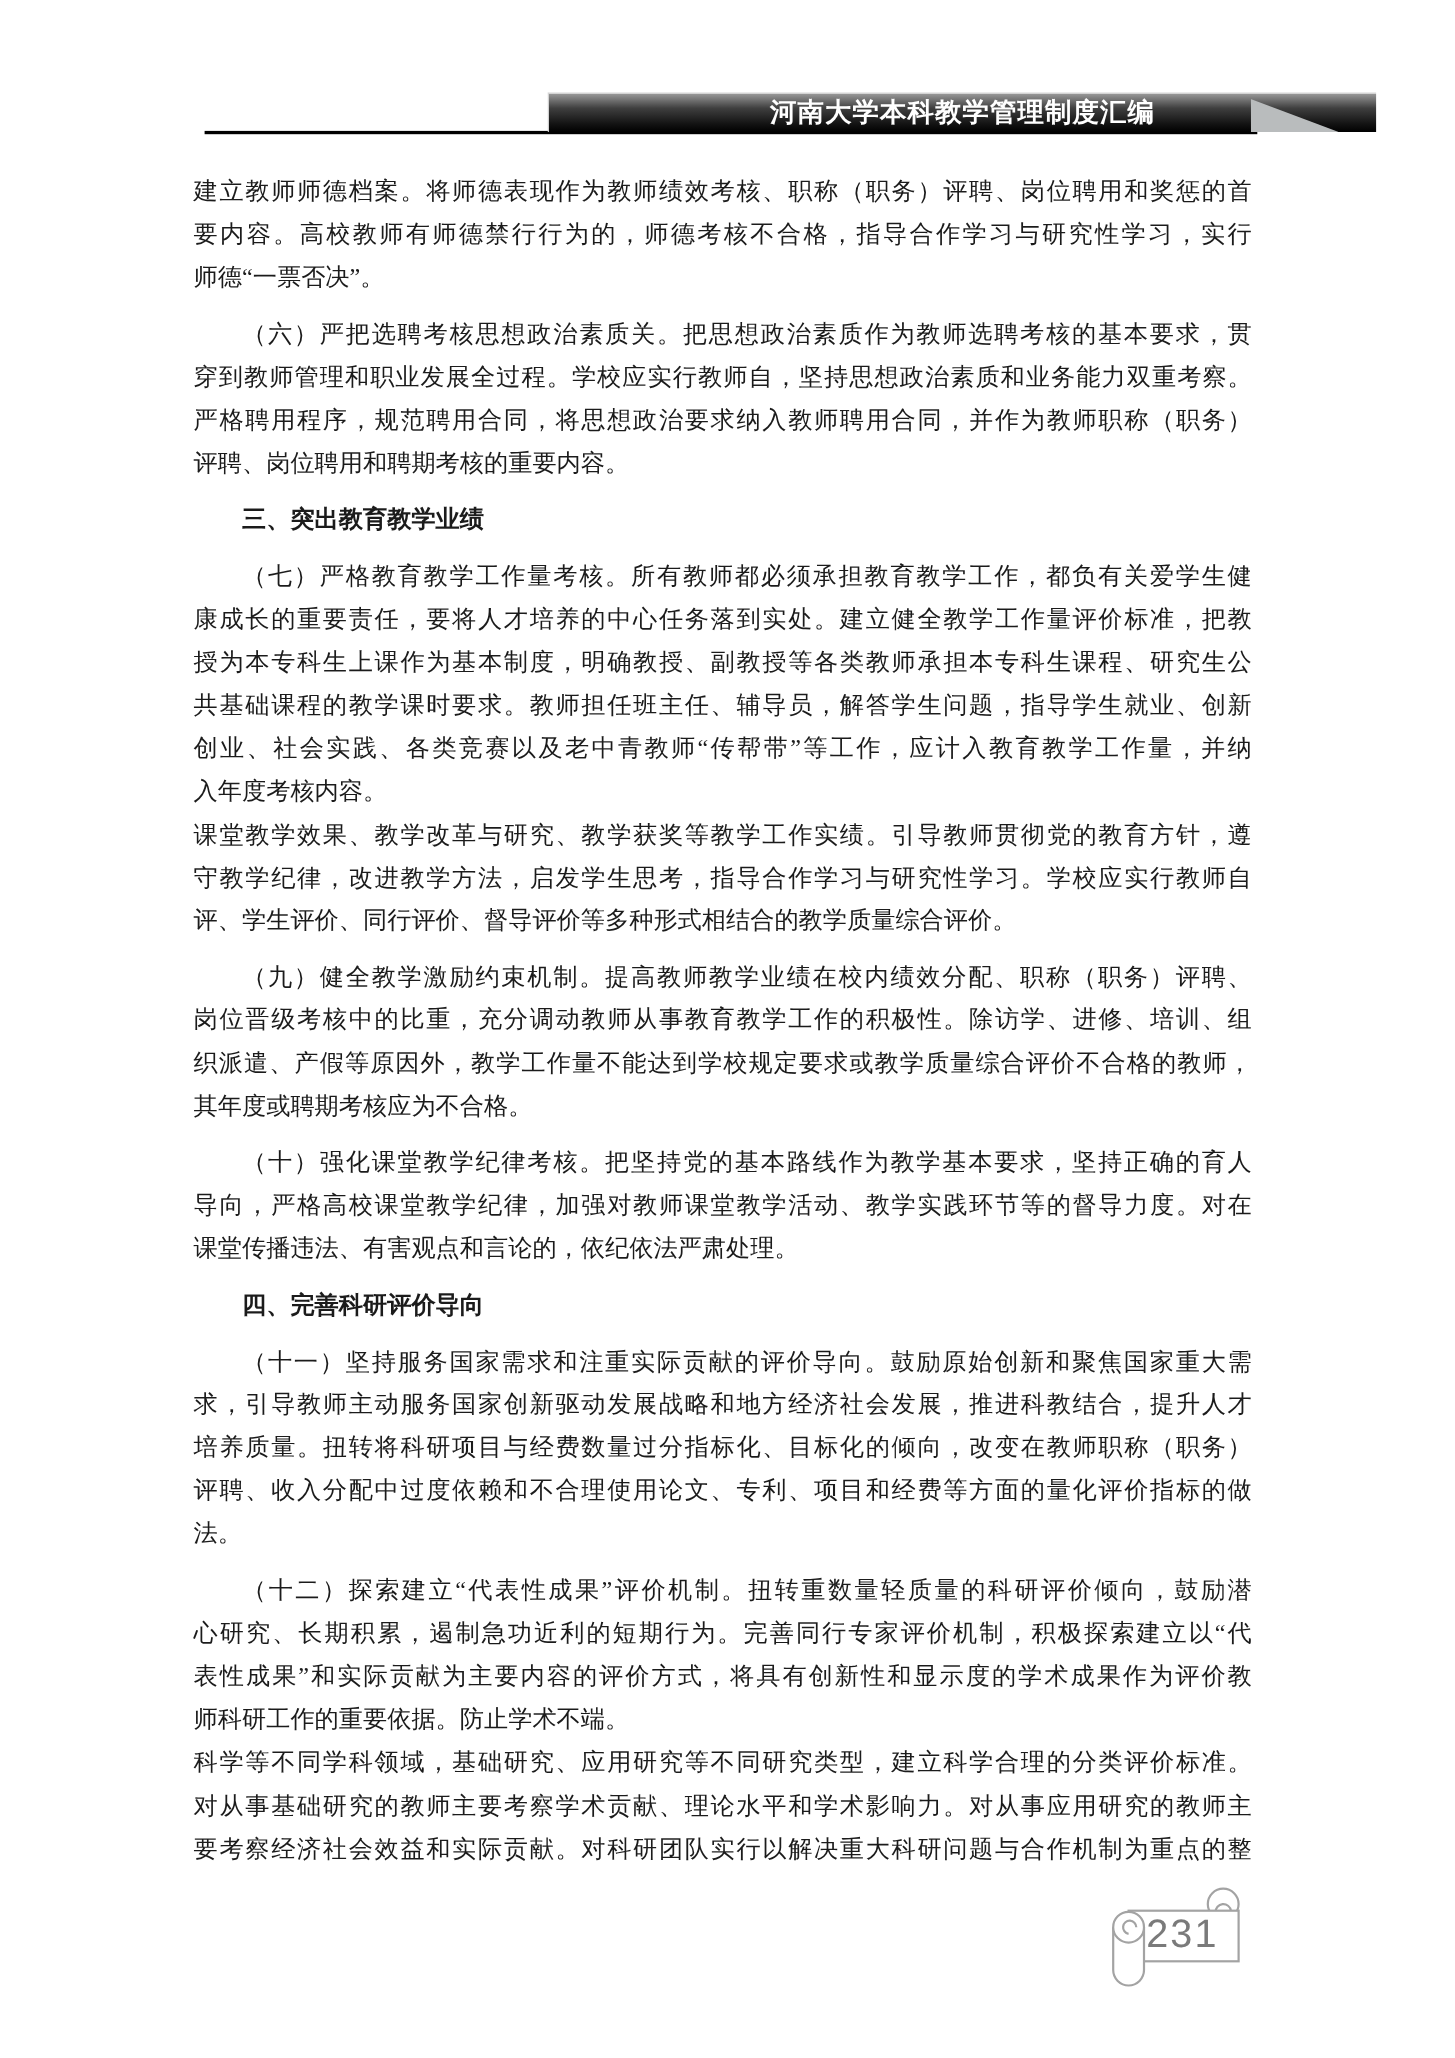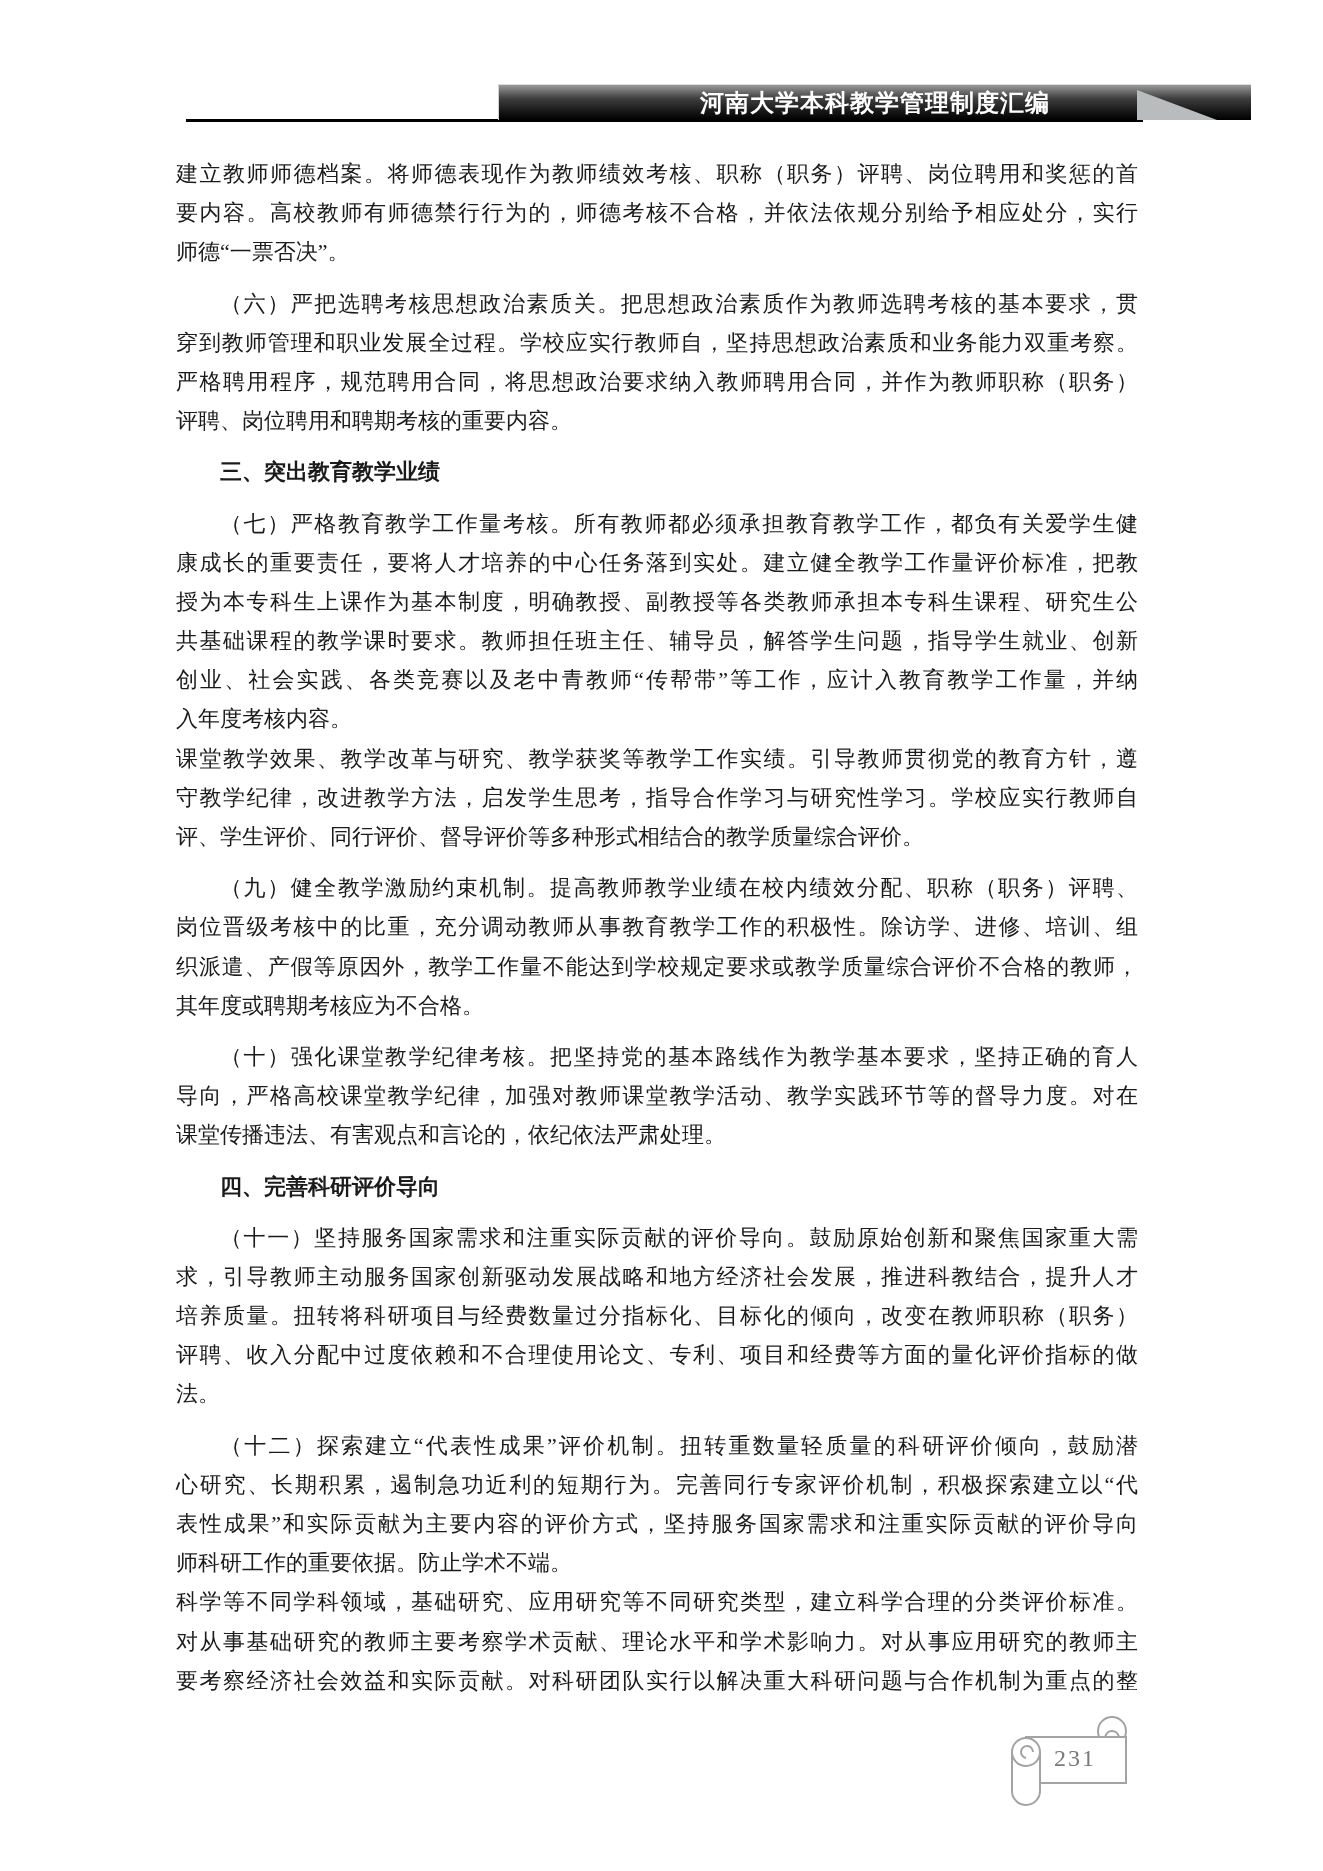--- a/index.html
+++ b/index.html
@@ -61,40 +61,40 @@
   .line.bold{font-weight:bold;}
 
   
   .scroll-wrap{
     position:absolute;left:1000px;top:1708px;width:140px;height:105px;
   }
   .scroll-wrap svg{position:absolute;left:0;top:0;}
   .pagenum{
     position:absolute;left:35px;top:34px;width:80px;height:32px;
     line-height:32px;text-align:center;
-    font-family:Liberation Serif, serif;
-    font-size:24px;color:var(--pagenum);letter-spacing:2px;
+    font-family:Liberation Sans, sans-serif;
+    font-size:36px;color:var(--pagenum);letter-spacing:2px;
   }
 </style>
 </head>
 <body>
 
 <div class="page">
 
   <div class="header-rule"></div>
 
   <div class="banner">
     <span>河南大学本科教学管理制度汇编</span>
   </div>
 
   <div class="arrow"></div>
 
   <div class="doc" id="doc-body">
       <div class="line">建立教师师德档案。将师德表现作为教师绩效考核、职称（职务）评聘、岗位聘用和奖惩的首</div>
-      <div class="line">要内容。高校教师有师德禁行行为的，师德考核不合格，并依法依规分别给予相应处分，实行</div>
+      <div class="line">要内容。高校教师有师德禁行行为的，师德考核不合格，指导合作学习与研究性学习，实行</div>
       <div class="line end">师德“一票否决”。</div>
       <div class="line indent">（六）严把选聘考核思想政治素质关。把思想政治素质作为教师选聘考核的基本要求，贯</div>
       <div class="line">穿到教师管理和职业发展全过程。学校应实行教师自，坚持思想政治素质和业务能力双重考察。</div>
       <div class="line">严格聘用程序，规范聘用合同，将思想政治要求纳入教师聘用合同，并作为教师职称（职务）</div>
       <div class="line end">评聘、岗位聘用和聘期考核的重要内容。</div>
       <div class="line indent bold end">三、突出教育教学业绩</div>
       <div class="line indent">（七）严格教育教学工作量考核。所有教师都必须承担教育教学工作，都负有关爱学生健</div>
       <div class="line">康成长的重要责任，要将人才培养的中心任务落到实处。建立健全教学工作量评价标准，把教</div>
       <div class="line">授为本专科生上课作为基本制度，明确教授、副教授等各类教师承担本专科生课程、研究生公</div>
       <div class="line">共基础课程的教学课时要求。教师担任班主任、辅导员，解答学生问题，指导学生就业、创新</div>
@@ -111,21 +111,21 @@
       <div class="line">导向，严格高校课堂教学纪律，加强对教师课堂教学活动、教学实践环节等的督导力度。对在</div>
       <div class="line end">课堂传播违法、有害观点和言论的，依纪依法严肃处理。</div>
       <div class="line indent bold end">四、完善科研评价导向</div>
       <div class="line indent">（十一）坚持服务国家需求和注重实际贡献的评价导向。鼓励原始创新和聚焦国家重大需</div>
       <div class="line">求，引导教师主动服务国家创新驱动发展战略和地方经济社会发展，推进科教结合，提升人才</div>
       <div class="line">培养质量。扭转将科研项目与经费数量过分指标化、目标化的倾向，改变在教师职称（职务）</div>
       <div class="line">评聘、收入分配中过度依赖和不合理使用论文、专利、项目和经费等方面的量化评价指标的做</div>
       <div class="line end">法。</div>
       <div class="line indent">（十二）探索建立“代表性成果”评价机制。扭转重数量轻质量的科研评价倾向，鼓励潜</div>
       <div class="line">心研究、长期积累，遏制急功近利的短期行为。完善同行专家评价机制，积极探索建立以“代</div>
-      <div class="line">表性成果”和实际贡献为主要内容的评价方式，坚持服务国家需求和注重实际贡献的评价导向</div>
+      <div class="line">表性成果”和实际贡献为主要内容的评价方式，将具有创新性和显示度的学术成果作为评价教</div>
       <div class="line end">师科研工作的重要依据。防止学术不端。</div>
       <div class="line">科学等不同学科领域，基础研究、应用研究等不同研究类型，建立科学合理的分类评价标准。</div>
       <div class="line">对从事基础研究的教师主要考察学术贡献、理论水平和学术影响力。对从事应用研究的教师主</div>
       <div class="line">要考察经济社会效益和实际贡献。对科研团队实行以解决重大科研问题与合作机制为重点的整</div>
     </div>
 
   <div class="scroll-wrap">
     <svg width="140" height="105" viewBox="0 0 140 105" fill="none" stroke="#a3a3a3" stroke-width="2">
 
       <circle cx="112" cy="23" r="14" fill="#ffffff"></circle>

